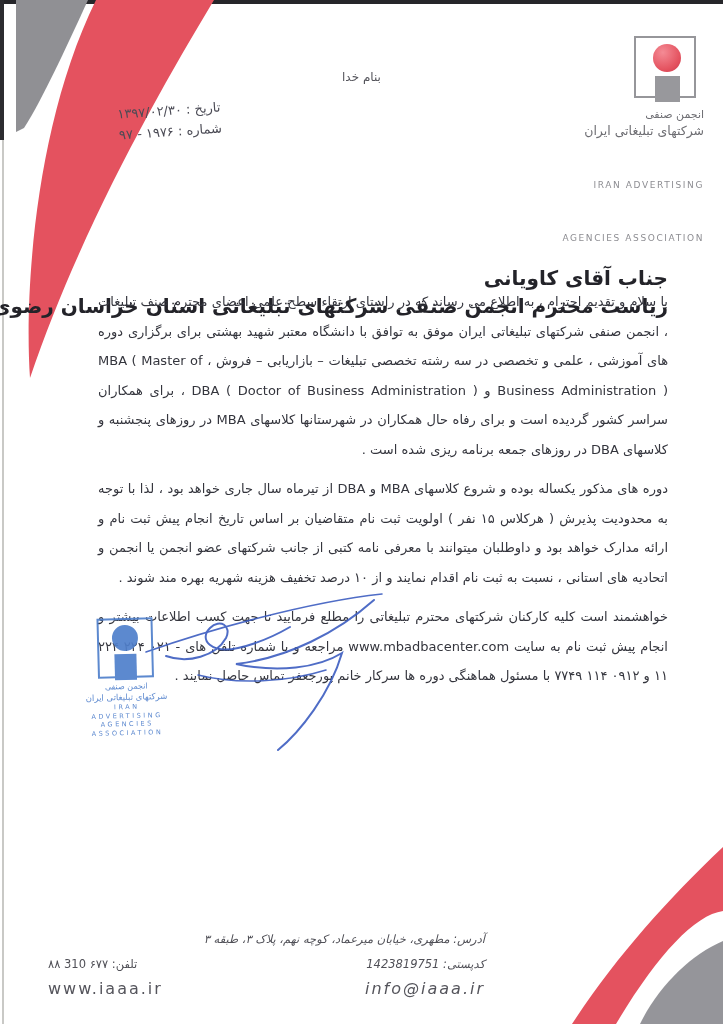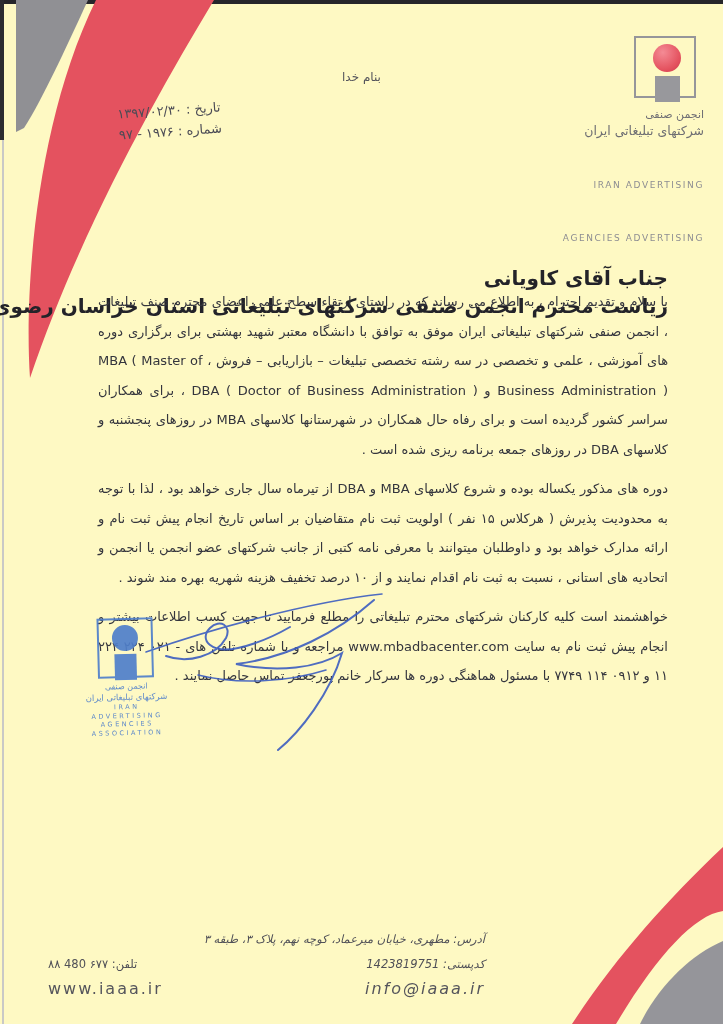--- a/index.html
+++ b/index.html
@@ -1,18 +1,18 @@
 <!DOCTYPE html>
 <html lang="fa" style="--accent-red: #e4525f; --accent-gray: #95959a; --stamp-blue: #4f7fcb; --signature-blue: #3c5dc0;"><head>
 <meta charset="utf-8">
 <style>
   html,body{margin:0;padding:0;background:#6b6b6b;}
   .page{
     position:relative; width:723px; height:1024px; margin:0 auto;
-    background:#fef9c3; overflow:hidden;
+    background:#ffffff; overflow:hidden;
     font-family:"DejaVu Sans", sans-serif;
     color:#35353b;
   }
   
   .scan-top{position:absolute;left:0;top:0;width:723px;height:4px;background:#26262a;}
   .scan-left-dark{position:absolute;left:0;top:0;width:4px;height:140px;background:#2c2c30;}
   .scan-left-line{position:absolute;left:2px;top:0;width:2px;height:1024px;background:#c9c9c6;}
   
   .deco{position:absolute;pointer-events:none;}
   .deco.tl{left:0;top:0;}
@@ -90,21 +90,21 @@
   </div>
 
   <div class="logo-block">
     <div class="logo-mark">
       <div class="logo-ball"></div>
       <div class="logo-sq"></div>
     </div>
     <div class="logo-fa1">انجمن صنفی</div>
     <div class="logo-fa2">شرکتهای تبلیغاتی ایران</div>
     <div class="logo-en">IRAN ADVERTISING</div>
-    <div class="logo-en">AGENCIES ADVERTISING</div>
+    <div class="logo-en">AGENCIES ASSOCIATION</div>
   </div>
 
   <div class="recipient">
     <div>جناب آقای کاویانی</div>
     <div>ریاست محترم انجمن صنفی شرکتهای تبلیغاتی استان خراسان رضوی</div>
   </div>
 
   <div class="body-text">
     <p>با سلام و تقدیم احترام ، به اطلاع می رساند که در راستای ارتقاء سطح علمی اعضای محترم صنف تبلیغات ، انجمن صنفی شرکتهای تبلیغاتی ایران موفق به توافق با دانشگاه معتبر شهید بهشتی برای برگزاری دوره های آموزشی ، علمی و تخصصی در سه رشته تخصصی تبلیغات – بازاریابی – فروش ، ⁦MBA ( Master of Business Administration )⁩ و ⁦DBA ( Doctor of Business Administration )⁩ ، برای همکاران سراسر کشور گردیده است و برای رفاه حال همکاران در شهرستانها کلاسهای MBA در روزهای پنجشنبه و کلاسهای DBA در روزهای جمعه برنامه ریزی شده است .</p>
     <p>دوره های مذکور یکساله بوده و شروع کلاسهای MBA و DBA از تیرماه سال جاری خواهد بود ، لذا با توجه به محدودیت پذیرش ( هرکلاس ۱۵ نفر ) اولویت ثبت نام متقاضیان بر اساس تاریخ انجام پیش ثبت نام و ارائه مدارک خواهد بود و داوطلبان میتوانند با معرفی نامه کتبی از جانب شرکتهای عضو انجمن یا انجمن و اتحادیه های استانی ، نسبت به ثبت نام اقدام نمایند و از ۱۰ درصد تخفیف هزینه شهریه بهره مند شوند .</p>
@@ -133,21 +133,21 @@
     <div class="stamp-en">ASSOCIATION</div>
   </div>
 
 
   <div class="footer">
     <div class="footer-row">
       <div class="right">آدرس: مطهری، خیابان میرعماد، کوچه نهم، پلاک ۳، طبقه ۳</div>
     </div>
     <div class="footer-row">
       <div class="right">کدپستی: 1423819751</div>
-      <div class="left">تلفن: ۶۷۷ 480 ۸۸</div>
+      <div class="left">تلفن: ۶۷۷ 310 ۸۸</div>
     </div>
     <div class="footer-row">
       <div class="right latin email-cell">info@iaaa.ir</div>
       <div class="left latin">www.iaaa.ir</div>
     </div>
   </div>
 
 </div>
 
 </body></html>

